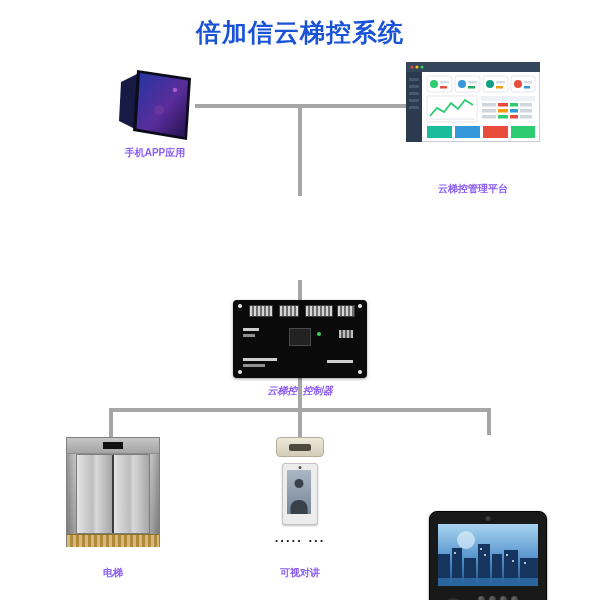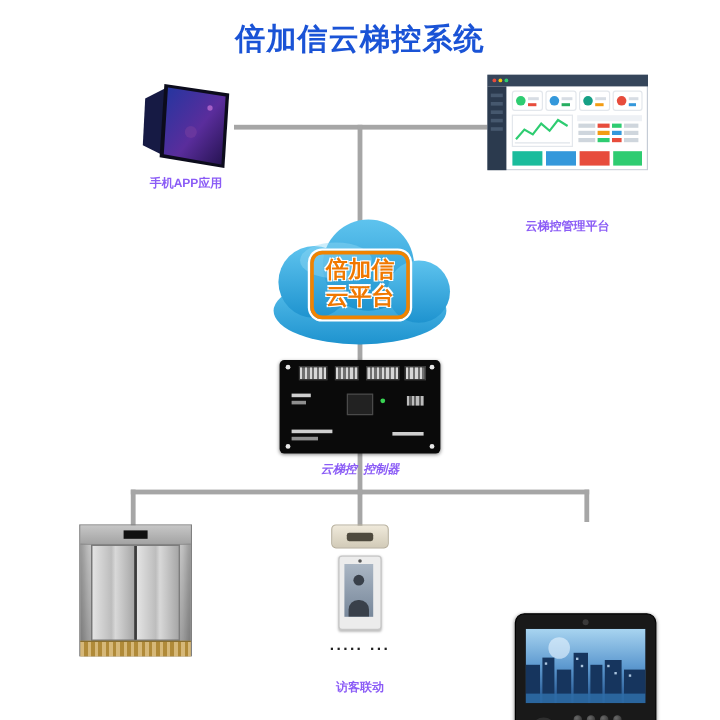--- a/index.html
+++ b/index.html
@@ -141,41 +141,20 @@
         <rect x="114" y="53" width="12" height="3.5" fill="#cfd6dd"></rect>
 
       <rect x="21" y="64" width="25" height="12" fill="#1abc9c"></rect>
       <rect x="49" y="64" width="25" height="12" fill="#3498db"></rect>
       <rect x="77" y="64" width="25" height="12" fill="#e74c3c"></rect>
       <rect x="105" y="64" width="24" height="12" fill="#2ecc71"></rect>
     </svg>
   </div>
   <div class="label" style="left:393px;top:150px;width:160px;margin-top:32px;">云梯控管理平台</div>
 
-  <div class="node" style="left:212px;top:173px;width:176px;height:120px;">
-    <svg width="176" height="120" viewBox="0 0 176 120">
-      <defs>
-        <linearGradient id="cg" x1="0" y1="0" x2="0" y2="1">
-          <stop offset="0" stop-color="#5ec3ee"></stop>
-          <stop offset="1" stop-color="#1e93cf"></stop>
-        </linearGradient>
-      </defs>
-      <g fill="url(#cg)">
-        <ellipse cx="88" cy="86" rx="72" ry="28"></ellipse>
-        <circle cx="50" cy="62" r="30"></circle>
-        <circle cx="95" cy="48" r="38"></circle>
-        <circle cx="137" cy="70" r="26"></circle>
-      </g>
-      <ellipse cx="68" cy="44" rx="30" ry="15" fill="#8ed8f5" opacity="0.45"></ellipse>
-    </svg>
-    <div class="cloud-badge">
-      <span>倍加信</span>
-      <span>云平台</span>
-    </div>
-  </div>
 
   <div class="node controller" style="left:233px;top:300px;">
     <div class="screw" style="left:5px;top:4px;"></div>
     <div class="screw" style="left:125px;top:4px;"></div>
     <div class="screw" style="left:5px;top:70px;"></div>
     <div class="screw" style="left:125px;top:70px;"></div>
     <div class="term" style="left:16px;width:22px;"></div>
     <div class="term" style="left:46px;width:18px;"></div>
     <div class="term" style="left:72px;width:26px;"></div>
     <div class="term" style="left:104px;width:16px;"></div>
@@ -195,35 +174,36 @@
       <div class="elev-display"></div>
     </div>
     <div class="elev-body">
       <div class="elev-doors">
         <div class="door"></div>
         <div class="door"></div>
       </div>
     </div>
     <div class="elev-floor"></div>
   </div>
+  <div class="label" style="left:63px;top:566px;width:100px;">电梯</div>
 
   <div class="node recog" style="left:270px;top:437px;">
     <div class="recog-reader">
       <div class="recog-slot"></div>
     </div>
     <div class="recog-main">
       <div class="recog-cam"></div>
       <div class="recog-screen">
         <div class="recog-head"></div>
         <div class="recog-bodyshape"></div>
       </div>
     </div>
     <div class="recog-dots">..... ...</div>
   </div>
-  <div class="label" style="left:240px;top:566px;width:120px;">访客联动</div>
+  <div class="label" style="left:240px;top:566px;width:120px;">可视对讲</div>
 
   <div class="node intercom" style="left:429px;top:433px;">
     <div class="intercom-cam"></div>
     <div class="intercom-screen">
       <svg width="100" height="62" viewBox="0 0 100 62">
         <defs>
           <linearGradient id="sky" x1="0" y1="0" x2="0" y2="1">
             <stop offset="0" stop-color="#a8d4f0"></stop>
             <stop offset="0.5" stop-color="#5e9ad0"></stop>
             <stop offset="1" stop-color="#1f4f8a"></stop>

